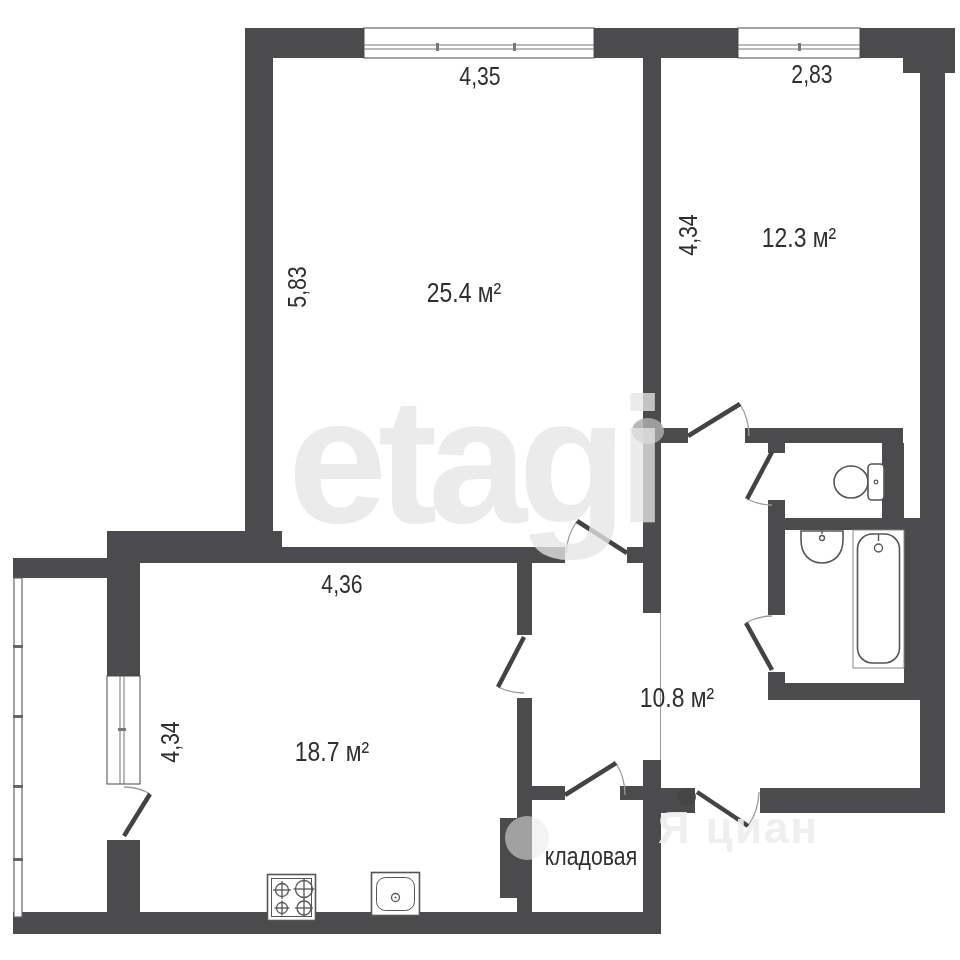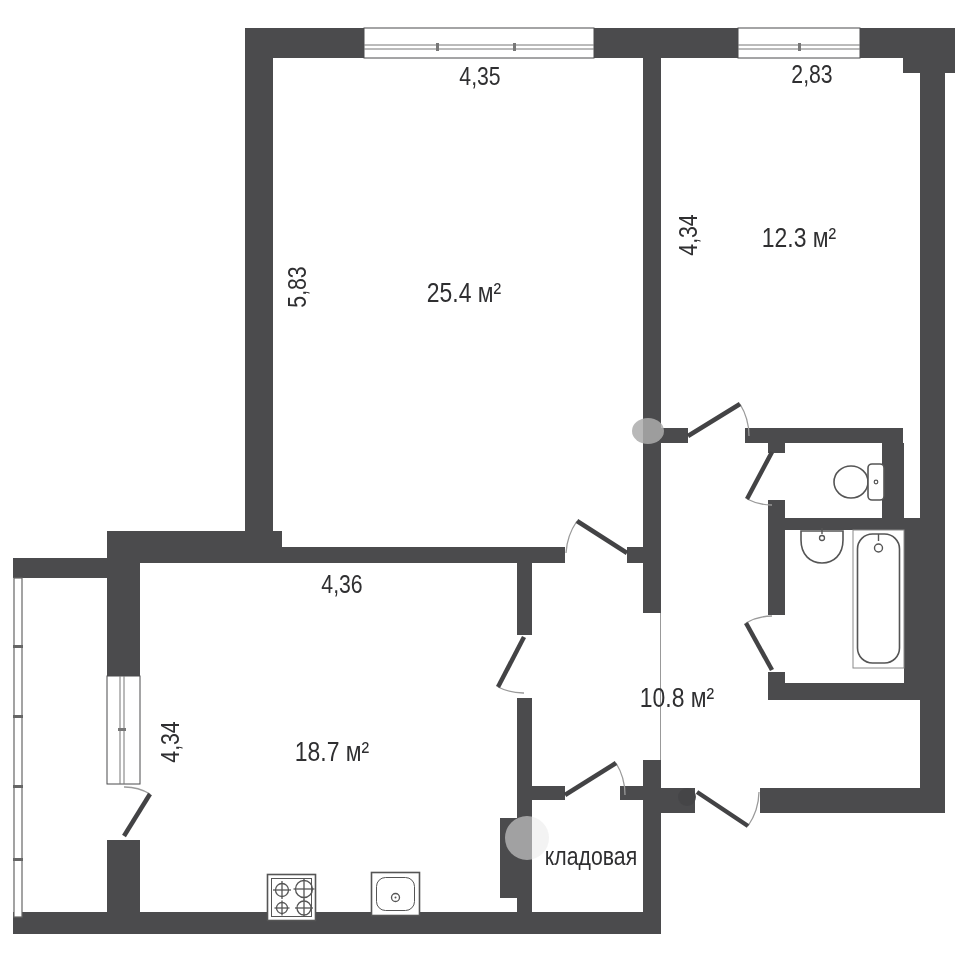--- a/index.html
+++ b/index.html
@@ -203,20 +203,22 @@
       <circle cx="395.5" cy="897.5" r="1" fill="#555555" stroke="none"></circle>
     </g>
 
     <g stroke="none">
       <ellipse cx="648" cy="431" rx="16" ry="13" fill="#ababab" opacity="0.85"></ellipse>
       <circle cx="527" cy="838" r="22" fill="#e9e9e9" opacity="0.55"></circle>
       <circle cx="687" cy="797" r="9" fill="#454547" opacity="0.9"></circle>
     </g>
   </svg>
 
+  <div class="wm-etagi">etagi</div>
+  <div class="wm-cian">Я циан</div>
 
   <div class="lbl dim" style="left:480px;top:76px;">4,35</div>
   <div class="lbl dim" style="left:812px;top:74px;">2,83</div>
   <div class="lbl dim rot" style="left:297px;top:287px;">5,83</div>
   <div class="lbl dim rot" style="left:688px;top:235px;">4,34</div>
   <div class="lbl dim" style="left:342px;top:584px;">4,36</div>
   <div class="lbl dim rot" style="left:170px;top:742px;">4,34</div>
 
   <div class="lbl area" style="left:464px;top:293px;">25.4 м²</div>
   <div class="lbl area" style="left:799px;top:238px;">12.3 м²</div>

